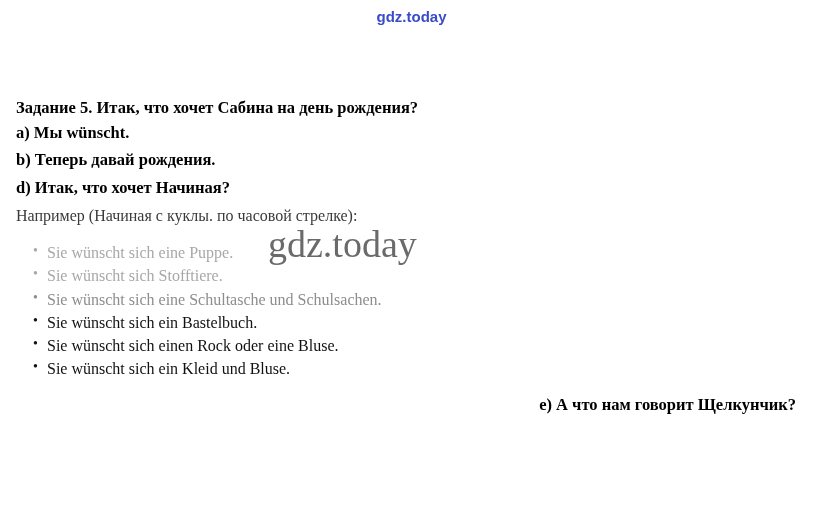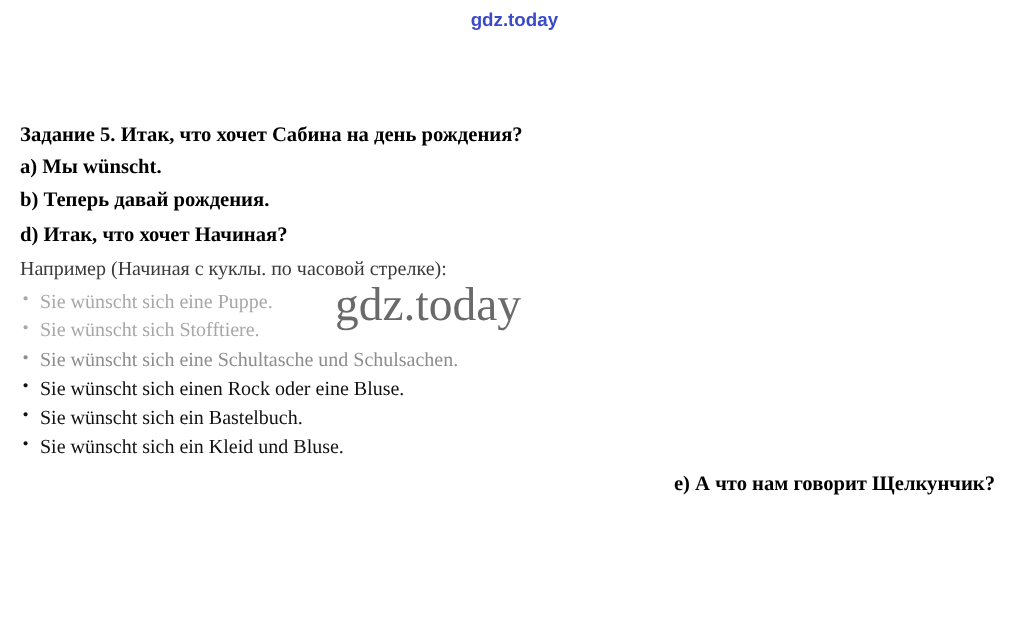--- a/index.html
+++ b/index.html
@@ -52,21 +52,21 @@
     line-height: 1.25;
   }
   .example-line {
     font-size: 16px;
     color: #3a3a3a;
     margin: 6px 0 4px 0;
     line-height: 1.3;
   }
   ul.answers {
     list-style: none;
-    margin: 0;
+    margin: 15px;
     padding: 0;
   }
   ul.answers li {
     font-size: 16px;
     color: #111111;
     line-height: 1.45;
     padding-left: 16px;
     position: relative;
     white-space: nowrap;
   }
@@ -124,22 +124,22 @@
     <p class="sub-item">a) Мы wünscht.</p>
     <p class="sub-item">b) Теперь давай рождения.</p>
     <p class="sub-item">d) Итак, что хочет Начиная?</p>
 
     <p class="example-line">Например (Начиная с куклы. по часовой стрелке):</p>
 
     <ul class="answers">
       <li class="faded">Sie wünscht sich eine Puppe.</li>
       <li class="faded">Sie wünscht sich Stofftiere.</li>
       <li class="faded-mid">Sie wünscht sich eine Schultasche und Schulsachen.</li>
+      <li>Sie wünscht sich ein Bastelbuch.</li>
       <li>Sie wünscht sich einen Rock oder eine Bluse.</li>
-      <li>Sie wünscht sich ein Bastelbuch.</li>
       <li>Sie wünscht sich ein Kleid und Bluse.</li>
     </ul>
 
     <p class="closing">e) А что нам говорит Щелкунчик?</p>
 
   </div>
 
   <div class="watermark">gdz.today</div>
 
 </div>

